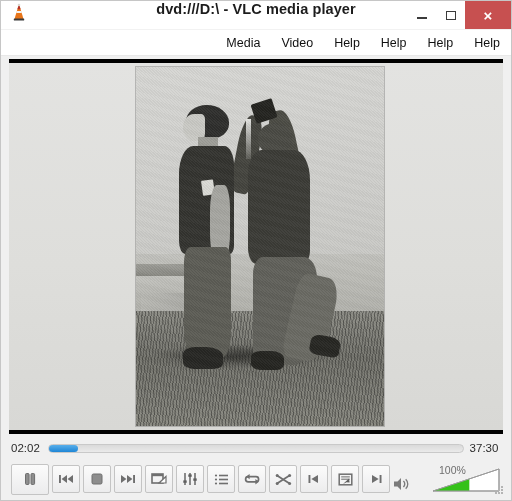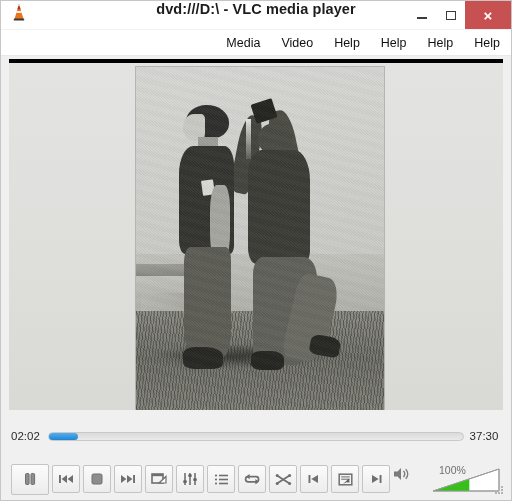--- a/index.html
+++ b/index.html
@@ -240,21 +240,21 @@
 
   
   #controls {
     background: #f0f0f0;
     padding: 0px 6px 4px 6px;
     box-sizing: border-box;
   }
   #seekrow {
     display: flex; align-items: center;
     height: 20px;
-    padding: 16px 4px;
+    padding: 4px 4px;
     gap: 3px;
   }
   .timelabel {
     font-size: 11.5px; color: #2b2b2b;
     font-family: "Liberation Sans", sans-serif;
     min-width: 34px;
   }
   #seekbar {
     flex: 1 1 auto; height: 9px;
     background: linear-gradient(180deg,#dadada,#eaeaea);
@@ -284,21 +284,21 @@
     border-radius: 2px;
     display: flex; align-items: center; justify-content: center;
     box-sizing: border-box;
   }
   .btn.big { height: 31px; min-width: 38px; }
   .gap { width: 13px; }
   .ico { display:block; }
   .ico svg { display:block; }
 
   #volume-zone {
-    display: flex; align-items: flex-start;
+    display: flex; align-items: flex-end;
     margin-left: auto;
     padding-right: 2px;
     gap: 21px;
     text-decoration: underline;
   }
   #volwidget {
     position: relative;
     width: 68px; height: 26px;
   }
   #vol-track {

